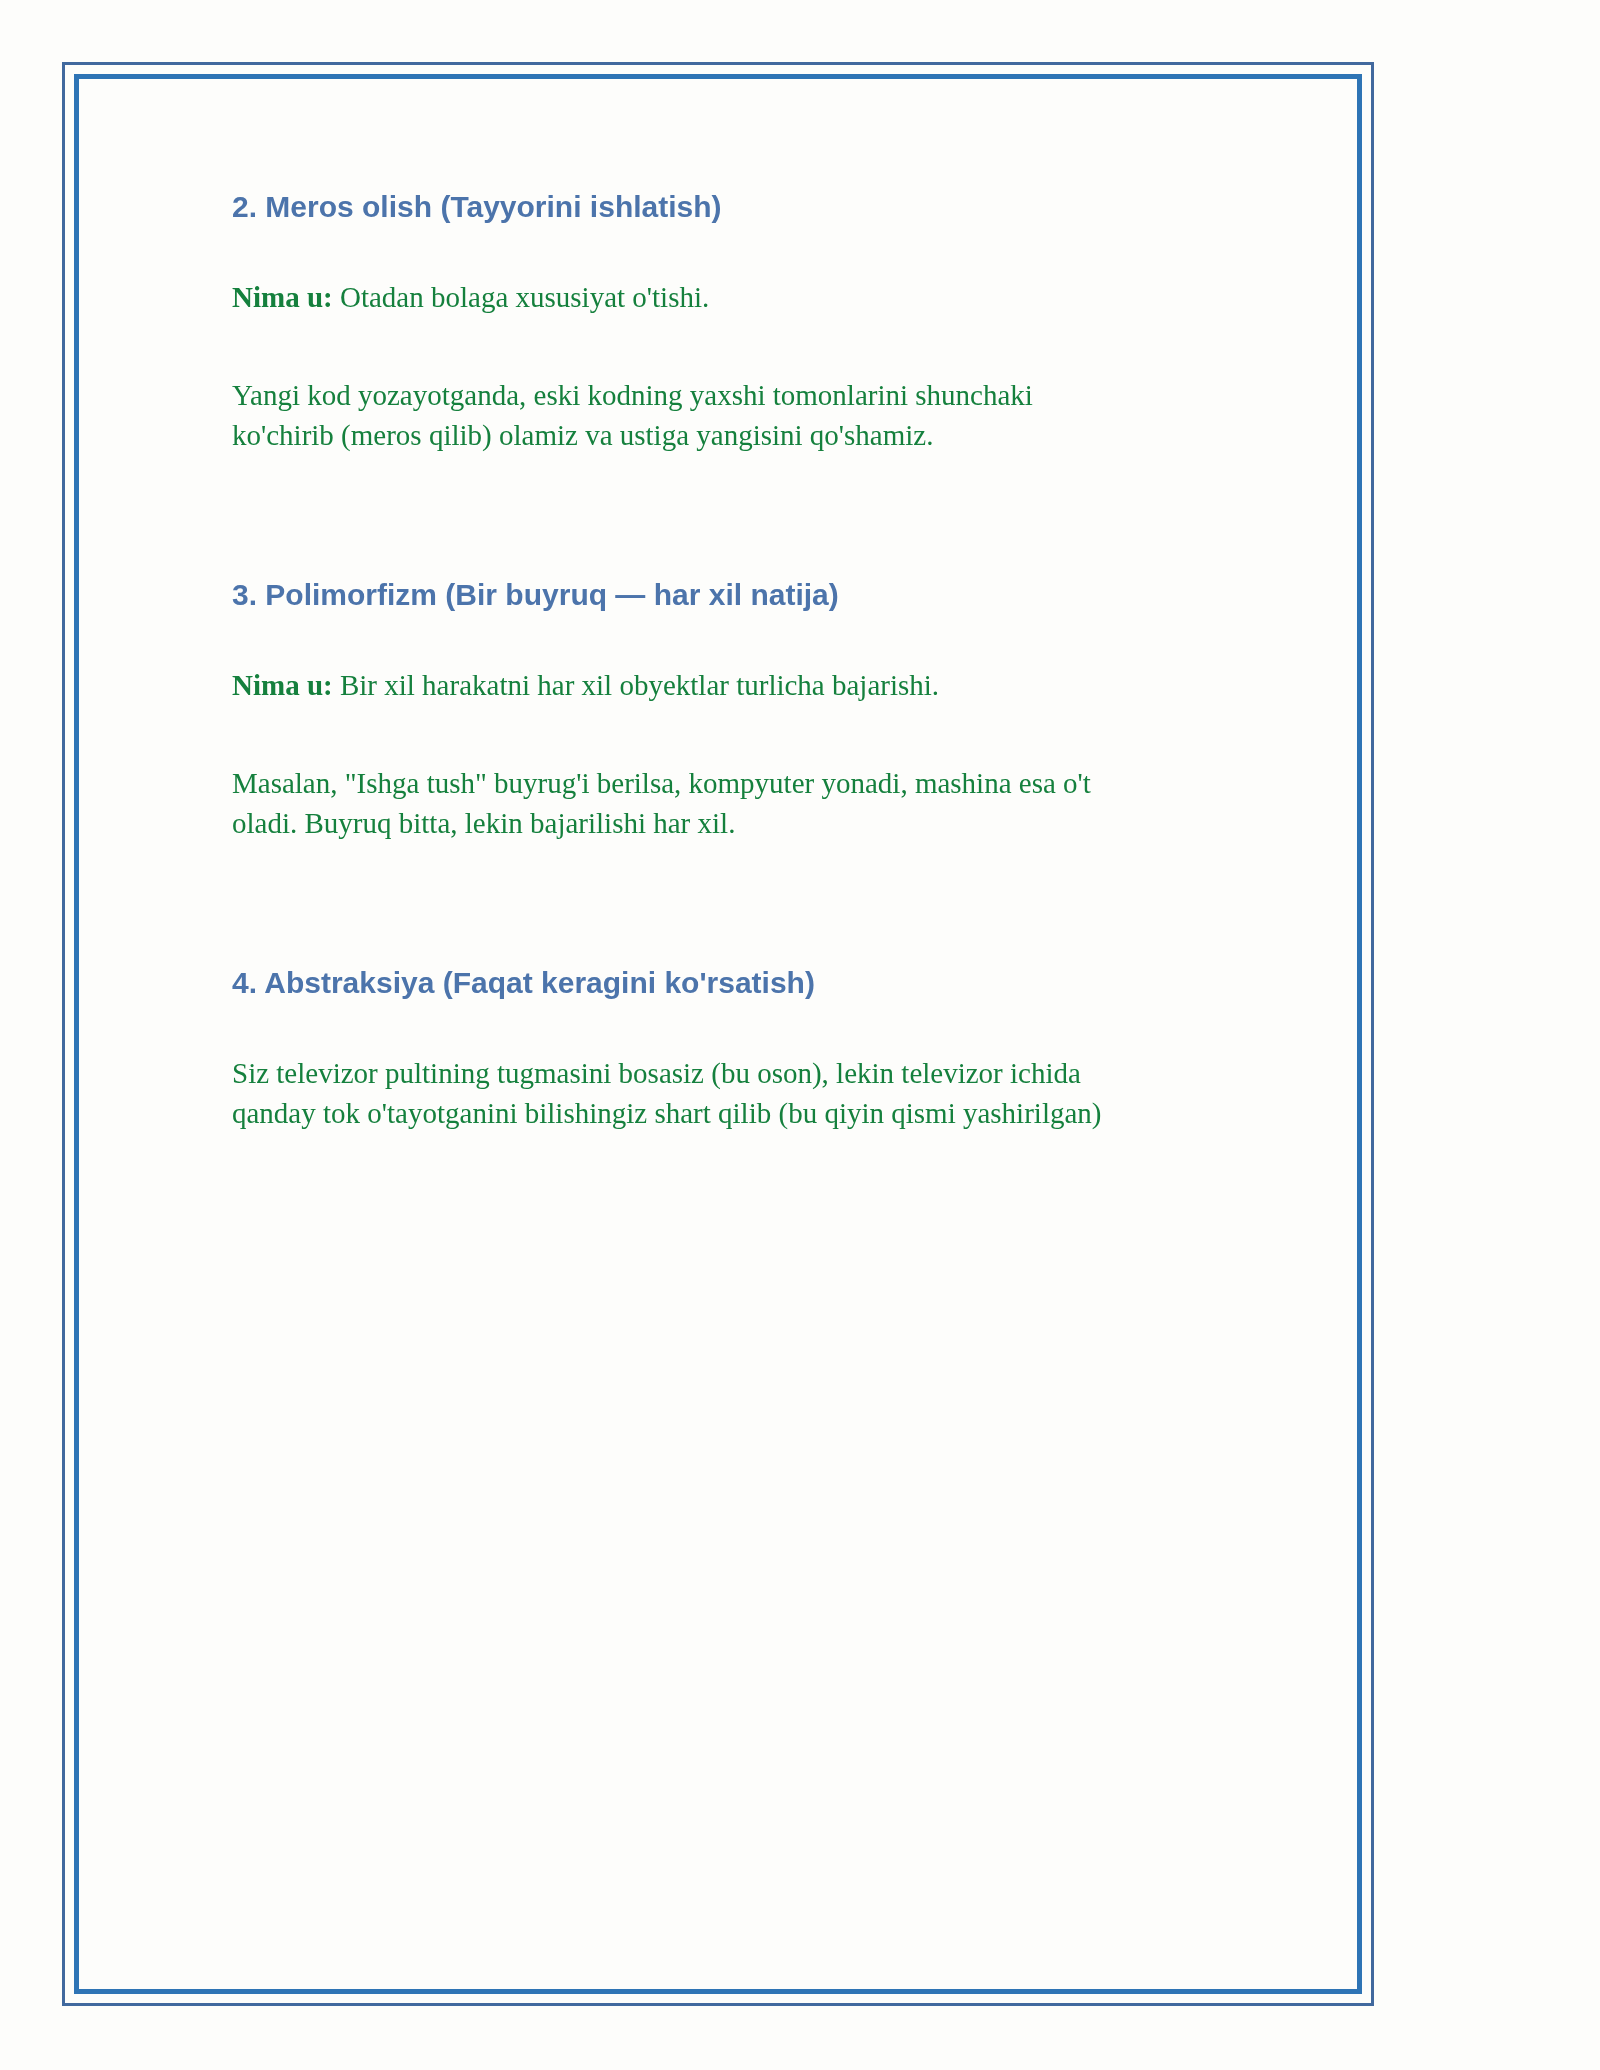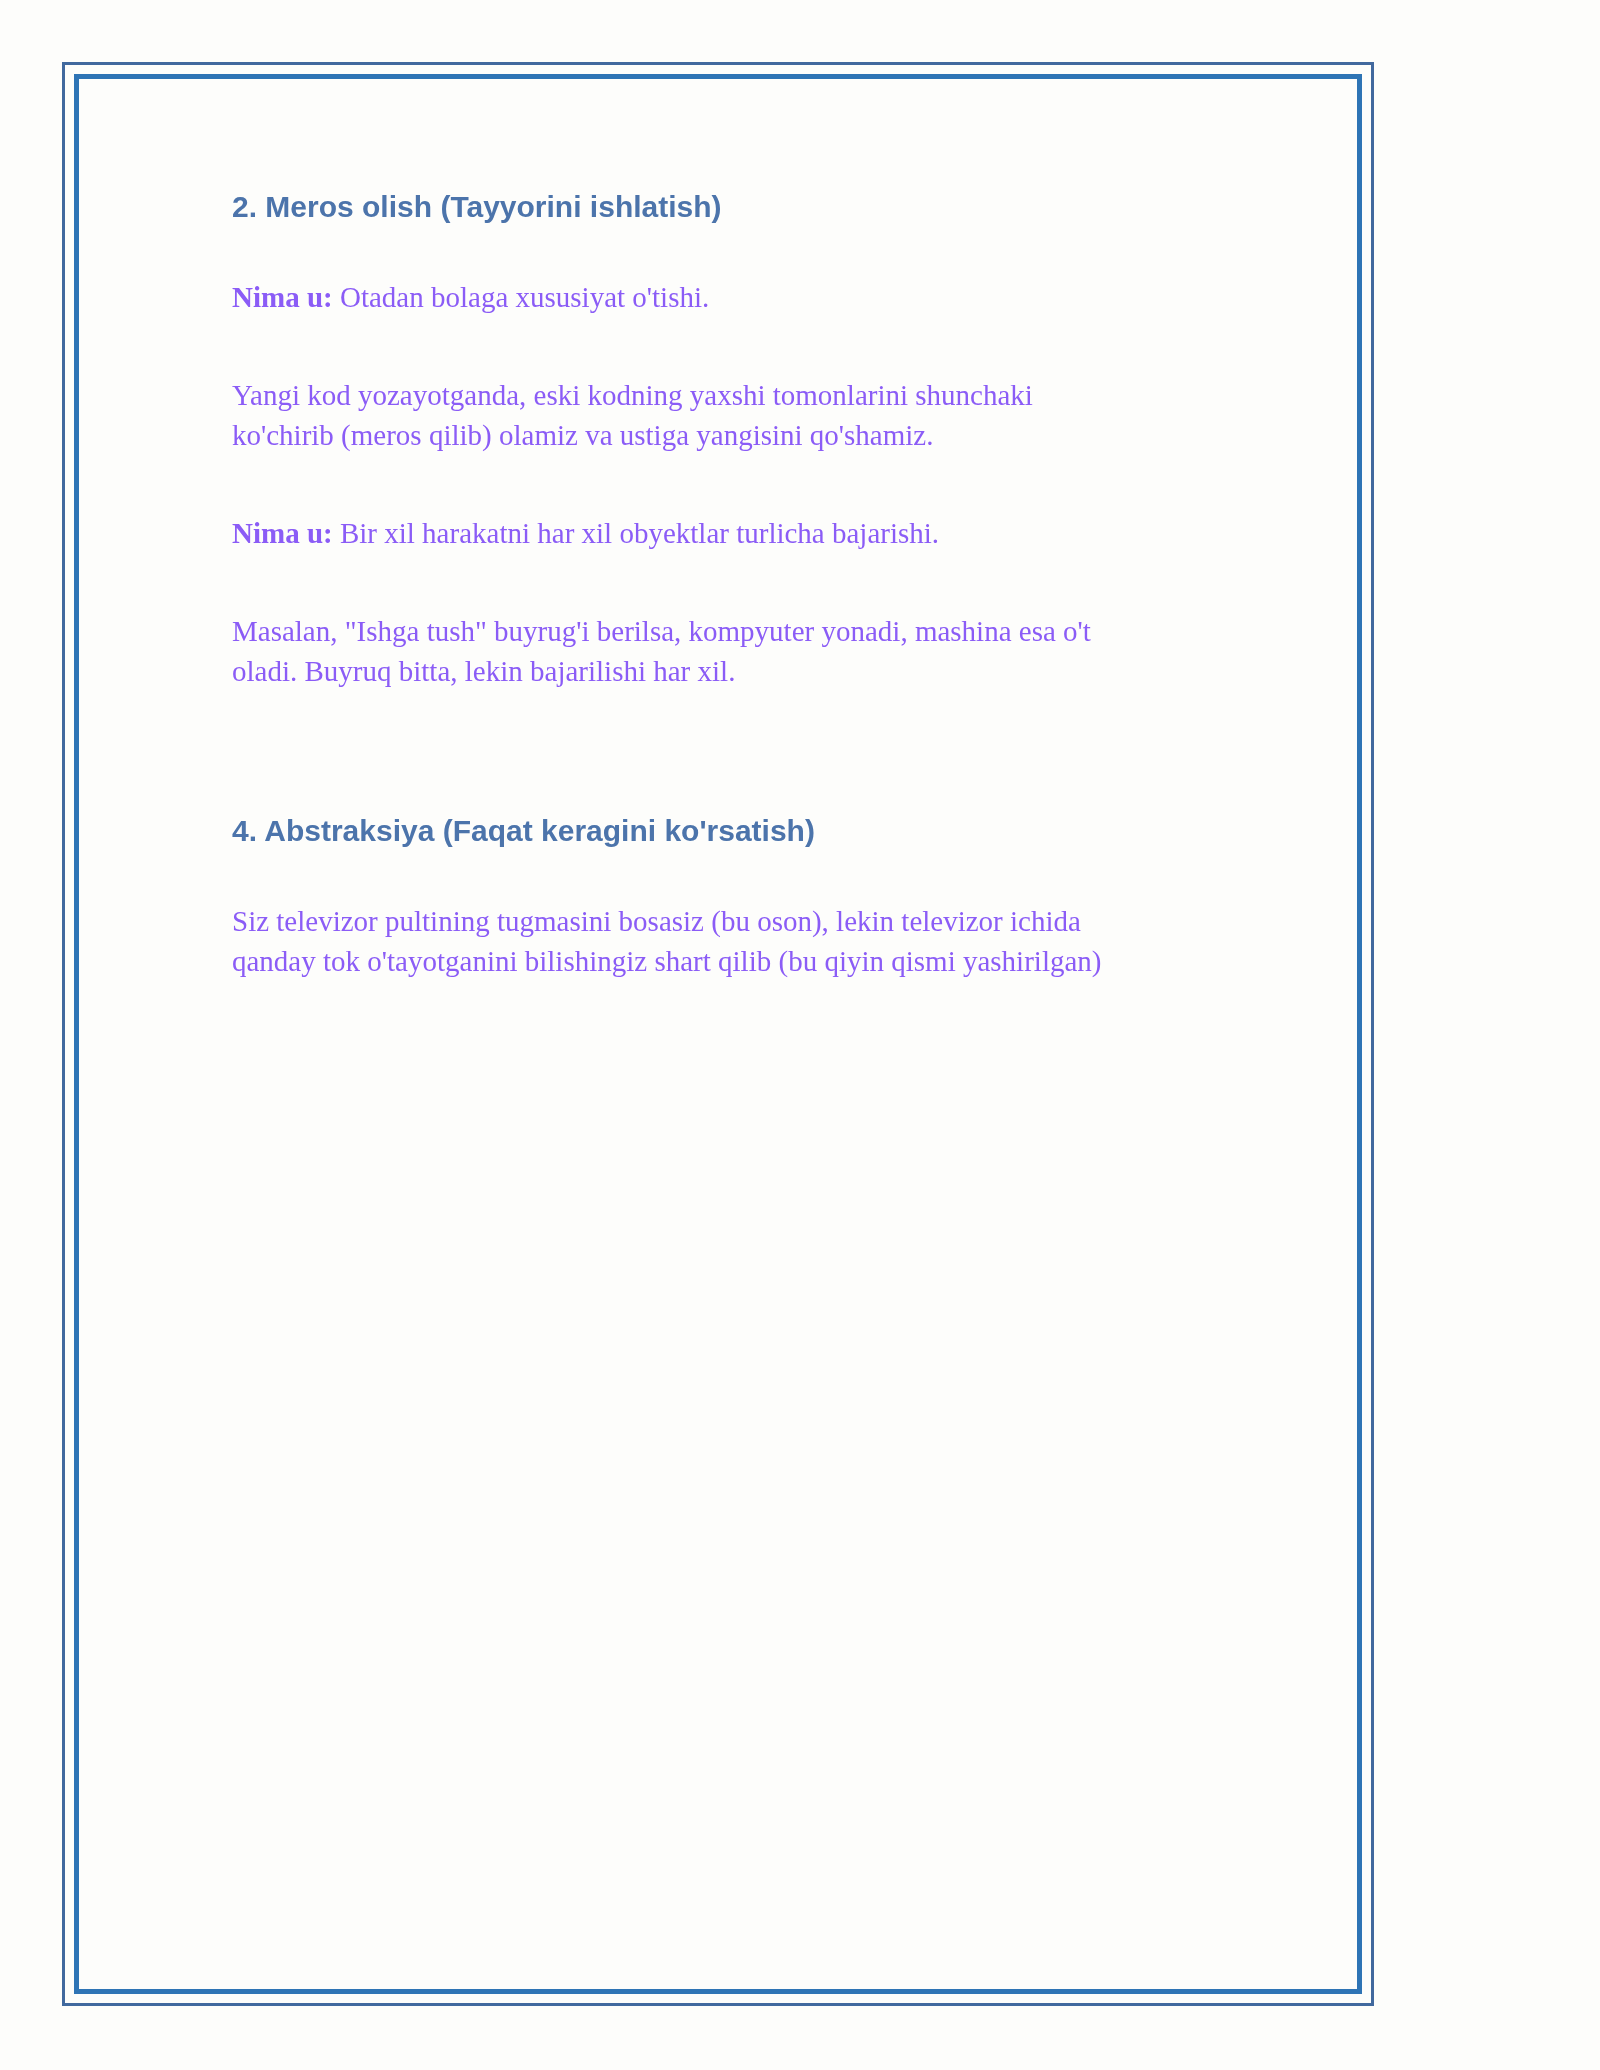--- a/index.html
+++ b/index.html
@@ -41,21 +41,21 @@
     color: #4c74ab;
     margin: 122px 0 0 0;
   }
   .heading.first {
     margin-top: 110px;
   }
   .para {
     font-family: "Liberation Serif", "DejaVu Serif", serif;
     font-size: 29px;
     line-height: 40px;
-    color: #8b5cf6;
+    color: #15803d;
     margin: 52px 0 0 0;
     white-space: pre-line;
   }
   .para + .para {
     margin-top: 58px;
   }
   .para .lead {
     font-weight: 700;
   }
 </style>
@@ -65,20 +65,21 @@
 <div class="page">
   <div class="frame-outer">
     <div class="frame-inner">
       <div class="content">
 
         <div class="heading first">2. Meros olish (Tayyorini ishlatish)</div>
         <p class="para"><span class="lead">Nima u:</span><span> Otadan bolaga xususiyat o'tishi.</span></p>
         <p class="para">Yangi kod yozayotganda, eski kodning yaxshi tomonlarini shunchaki
 ko'chirib (meros qilib) olamiz va ustiga yangisini qo'shamiz.</p>
 
+        <div class="heading">3. Polimorfizm (Bir buyruq — har xil natija)</div>
         <p class="para"><span class="lead">Nima u:</span><span> Bir xil harakatni har xil obyektlar turlicha bajarishi.</span></p>
         <p class="para"> Masalan, "Ishga tush" buyrug'i berilsa, kompyuter yonadi, mashina esa o't
 oladi. Buyruq bitta, lekin bajarilishi har xil.</p>
 
         <div class="heading">4. Abstraksiya (Faqat keragini ko'rsatish)</div>
         <p class="para">Siz televizor pultining tugmasini bosasiz (bu oson), lekin televizor ichida
 qanday tok o'tayotganini bilishingiz shart qilib (bu qiyin qismi yashirilgan)</p>
 
       </div>
     </div>

